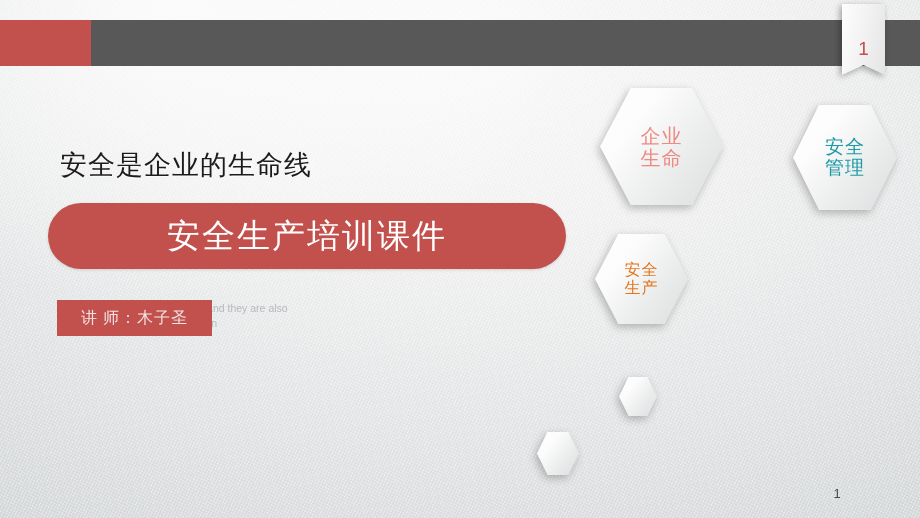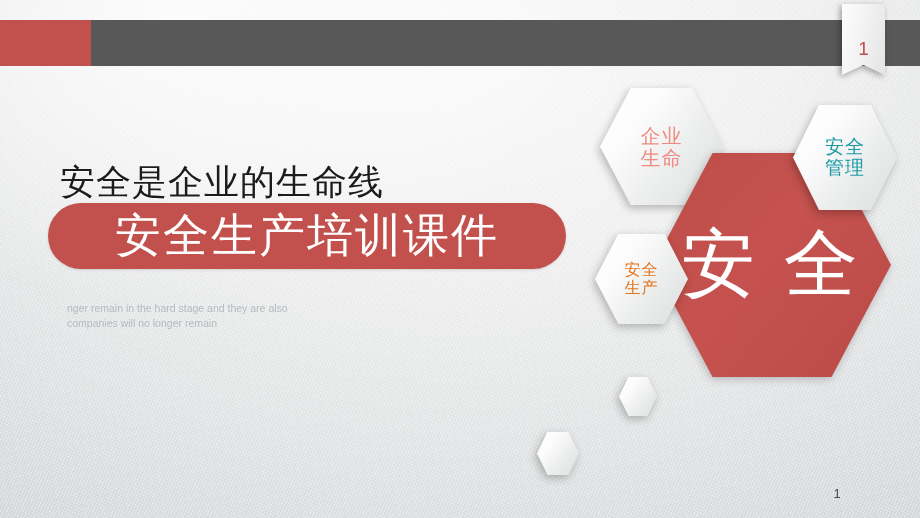--- a/index.html
+++ b/index.html
@@ -79,43 +79,42 @@
     font-size: 19px;
     font-family: "Liberation Sans", sans-serif;
     line-height: 1;
   }
 
   
   .subtitle {
     position: absolute;
     left: 60px; top: 147px;
     font-family: "Liberation Serif", serif;
-    font-size: 35px;
+    font-size: 27px;
     letter-spacing: 1px;
     color: #1c1c1c;
     white-space: nowrap;
     text-shadow: 0 1px 1px rgba(255,255,255,0.75);
     z-index: 5;
-    margin-top: 12px;
   }
   .title-pill {
     position: absolute;
     left: 48px; top: 203px;
     width: 518px; height: 66px;
     background: #c2504c;
     border-radius: 33px;
     box-shadow: 0 1px 3px rgba(0,0,0,0.13);
     z-index: 5;
   }
   .title-text {
     position: absolute;
     left: 0; right: 0; top: 6px;
     text-align: center;
     font-family: "Liberation Serif", serif;
-    font-size: 46px;
+    font-size: 33px;
     line-height: 54px;
     letter-spacing: 2px;
     color: #ffffff;
     white-space: nowrap;
   }
 
   
   .eng-block {
     position: absolute;
     left: 67px; top: 301px;
@@ -240,40 +239,38 @@
 
   <div class="title-pill">
     <div class="title-text">安全生产培训课件</div>
   </div>
 
   <div class="eng-block">
     <div>nger remain in the hard stage and they are also</div>
     <div>companies  will no longer remain</div>
   </div>
 
+  <div class="presenter">
+    <div class="presenter-text">讲 师：木子圣</div>
+  </div>
 
   <div class="hex-wrap" id="hex-deco2-wrap">
     <div class="hex hex-white" id="hex-deco2"></div>
   </div>
   <div class="hex-wrap" id="hex-deco1-wrap">
     <div class="hex hex-white" id="hex-deco1"></div>
   </div>
 
   <div class="hex-wrap" id="hex-qyzm-wrap">
     <div class="hex hex-white" id="hex-qyzm">
       <div class="hex-label">企业
 生命</div>
     </div>
   </div>
 
-  <div class="hex-wrap" id="hex-core-wrap">
-    <div class="hex" id="hex-core">
-      <div class="hex-label">安 全</div>
-    </div>
-  </div>
 
   <div class="hex-wrap" id="hex-aqgl-wrap">
     <div class="hex hex-white" id="hex-aqgl">
       <div class="hex-label">安全
 管理</div>
     </div>
   </div>
 
   <div class="hex-wrap" id="hex-aqsc-wrap">
     <div class="hex hex-white" id="hex-aqsc">

